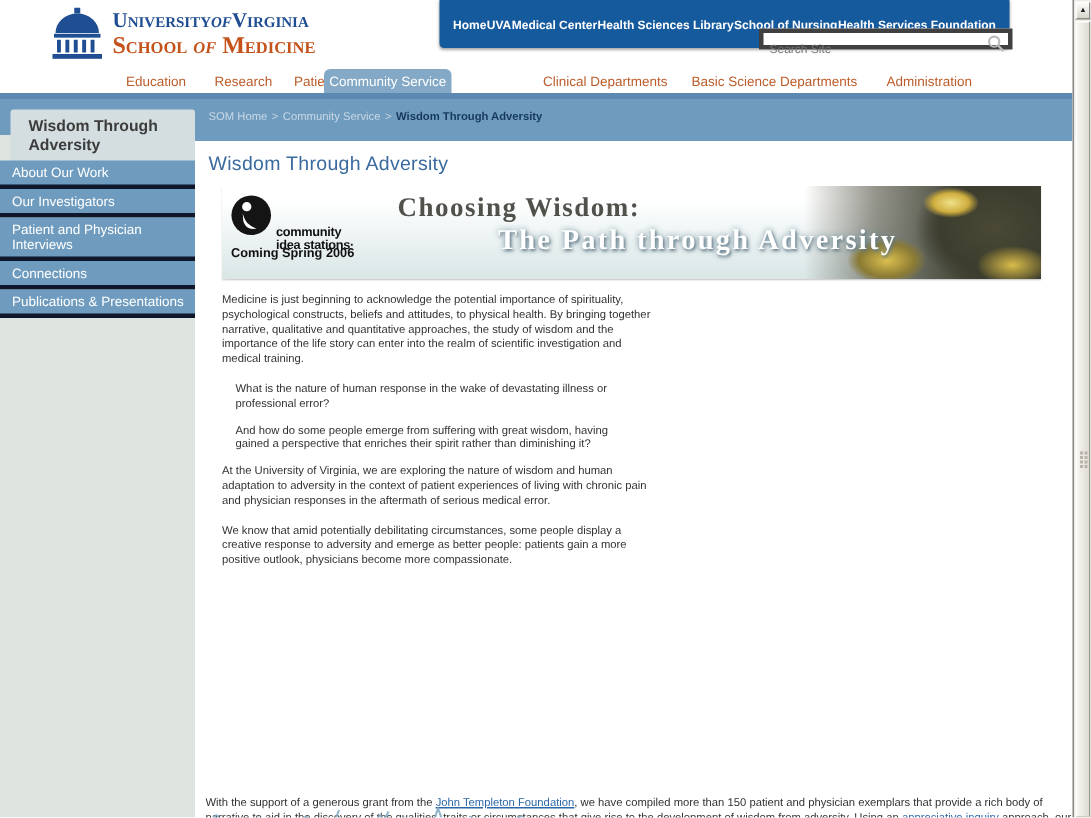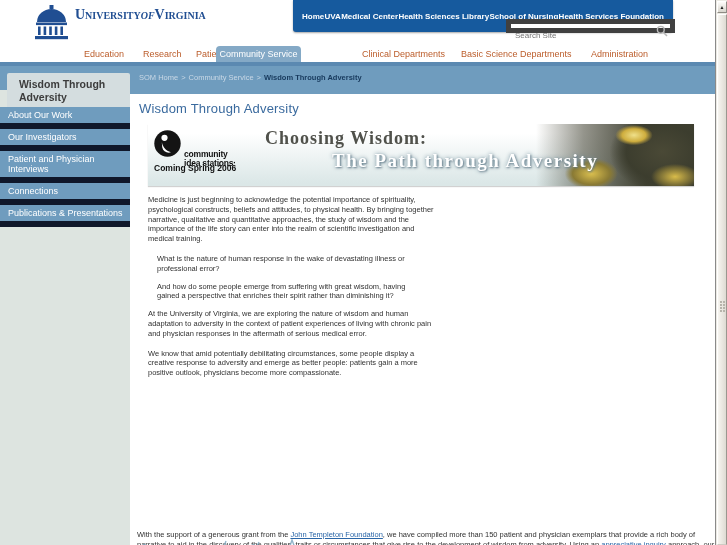--- a/index.html
+++ b/index.html
@@ -14,21 +14,21 @@
   #topbar span{color:#fff;font-size:8px;font-weight:bold;white-space:nowrap;cursor:pointer;}
 
   
   #logo{left:33px;top:5px;display:flex;}
   #logo-text{margin-left:5px;font-family:"Liberation Serif",serif;font-variant:small-caps;line-height:1;}
   #logo-line1{font-size:14px;font-weight:bold;color:#204e92;margin-top:3px;}
   #logo-line2{font-size:16px;font-weight:bold;color:#c4521a;margin-top:1px;}
   .of{font-style:italic;font-weight:bold;}
 
   
-  #search{left:506px;top:19px;width:169px;height:14px;background:#fff;border:5px solid #404040;box-sizing:border-box;}
+  #search{left:506px;top:19px;width:169px;height:14px;background:#fff;border:3px solid #404040;box-sizing:border-box;}
   #search input{border:0;outline:0;width:140px;height:11px;font-size:8px;color:#444;
                 font-family:"Liberation Sans",sans-serif;padding:1px 0 0 4px;background:transparent;}
   #search svg{position:absolute;right:2px;top:1px;}
 
   
   #nav2{left:0;top:44px;width:715px;height:18px;background:#fff;margin-left:46px;}
   .nav-link{position:absolute;top:5px;font-size:9px;color:#bb5c2a;white-space:nowrap;cursor:pointer;}
   #tab-active{position:absolute;left:216px;top:46px;width:85px;height:16px;background:#84a9c6;
               border-radius:4px 4px 0 0;color:#fff;font-size:9px;display:flex;align-items:center;justify-content:center;cursor:pointer;}
 
@@ -40,21 +40,21 @@
   #breadcrumb .sep{margin:0 3px;}
   #breadcrumb .current{color:#17395c;font-weight:bold;}
 
   
   #sidebar-bg{left:0;top:90px;width:130px;height:455px;background:#dde4e0;}
   #sidebar-header{left:7px;top:73px;width:123px;box-sizing:border-box;background:#d4dddf;
                   color:#3c3c3c;font-size:10.5px;font-weight:bold;line-height:13px;
                   padding:5px 6px 5px 12px;border-radius:2px 2px 0 0;}
   #sidebar-items{left:0;top:107px;width:130px;}
   .side-item{background:#6f9cbe;color:#fff;font-size:9px;line-height:10px;
-             padding:3px 6px 3px 8px;border-bottom:6px solid #0f172a;cursor:pointer;}
+             padding:3px 6px 3px 8px;border-bottom:3px solid #0f172a;cursor:pointer;}
 
   
   #page-title{left:139px;top:101px;font-size:13px;color:#3a6a9e;letter-spacing:.2px;}
 
   
   #banner{left:148px;top:124px;width:546px;height:62px;overflow:hidden;
           background:linear-gradient(180deg,#ffffff 15%,#dbe7e7 95%);box-shadow:0 1px 1px rgba(0,0,0,.18);}
   #banner-leaves{position:absolute;right:0;top:0;width:158px;height:62px;background:
       radial-gradient(ellipse 26px 14px at 62% 18%, #efe08a 0%, #cfae3e 45%, rgba(0,0,0,0) 72%),
       radial-gradient(ellipse 34px 20px at 35% 80%, #dcc04e 0%, #8a7a34 55%, rgba(0,0,0,0) 78%),
@@ -111,20 +111,21 @@
       <rect x="5" y="21.5" width="2.6" height="8.5" fill="#204e92"></rect>
       <rect x="10.6" y="21.5" width="2.6" height="8.5" fill="#204e92"></rect>
       <rect x="16.2" y="21.5" width="2.6" height="8.5" fill="#204e92"></rect>
       <rect x="21.8" y="21.5" width="2.6" height="8.5" fill="#204e92"></rect>
       <rect x="27.4" y="21.5" width="2.6" height="8.5" fill="#204e92"></rect>
       <rect x="2" y="31" width="33" height="3.2" fill="#204e92"></rect>
     </svg>
   </span>
   <div id="logo-text">
     <div id="logo-line1"><span>University</span><span class="of">of</span><span>Virginia</span></div>
+    <div id="logo-line2"><span>School</span> <span class="of">of</span> <span>Medicine</span></div>
   </div>
 </div>
 
 <div id="search" class="abs">
   <input type="text" placeholder="Search Site" style="">
   <svg width="12" height="12" viewBox="0 0 12 12">
     <circle cx="4.8" cy="4.8" r="3.4" fill="none" stroke="#b9b9b9" stroke-width="1.4"></circle>
     <line x1="7.5" y1="7.5" x2="11" y2="11" stroke="#b9b9b9" stroke-width="1.6"></line>
   </svg>
 </div>

